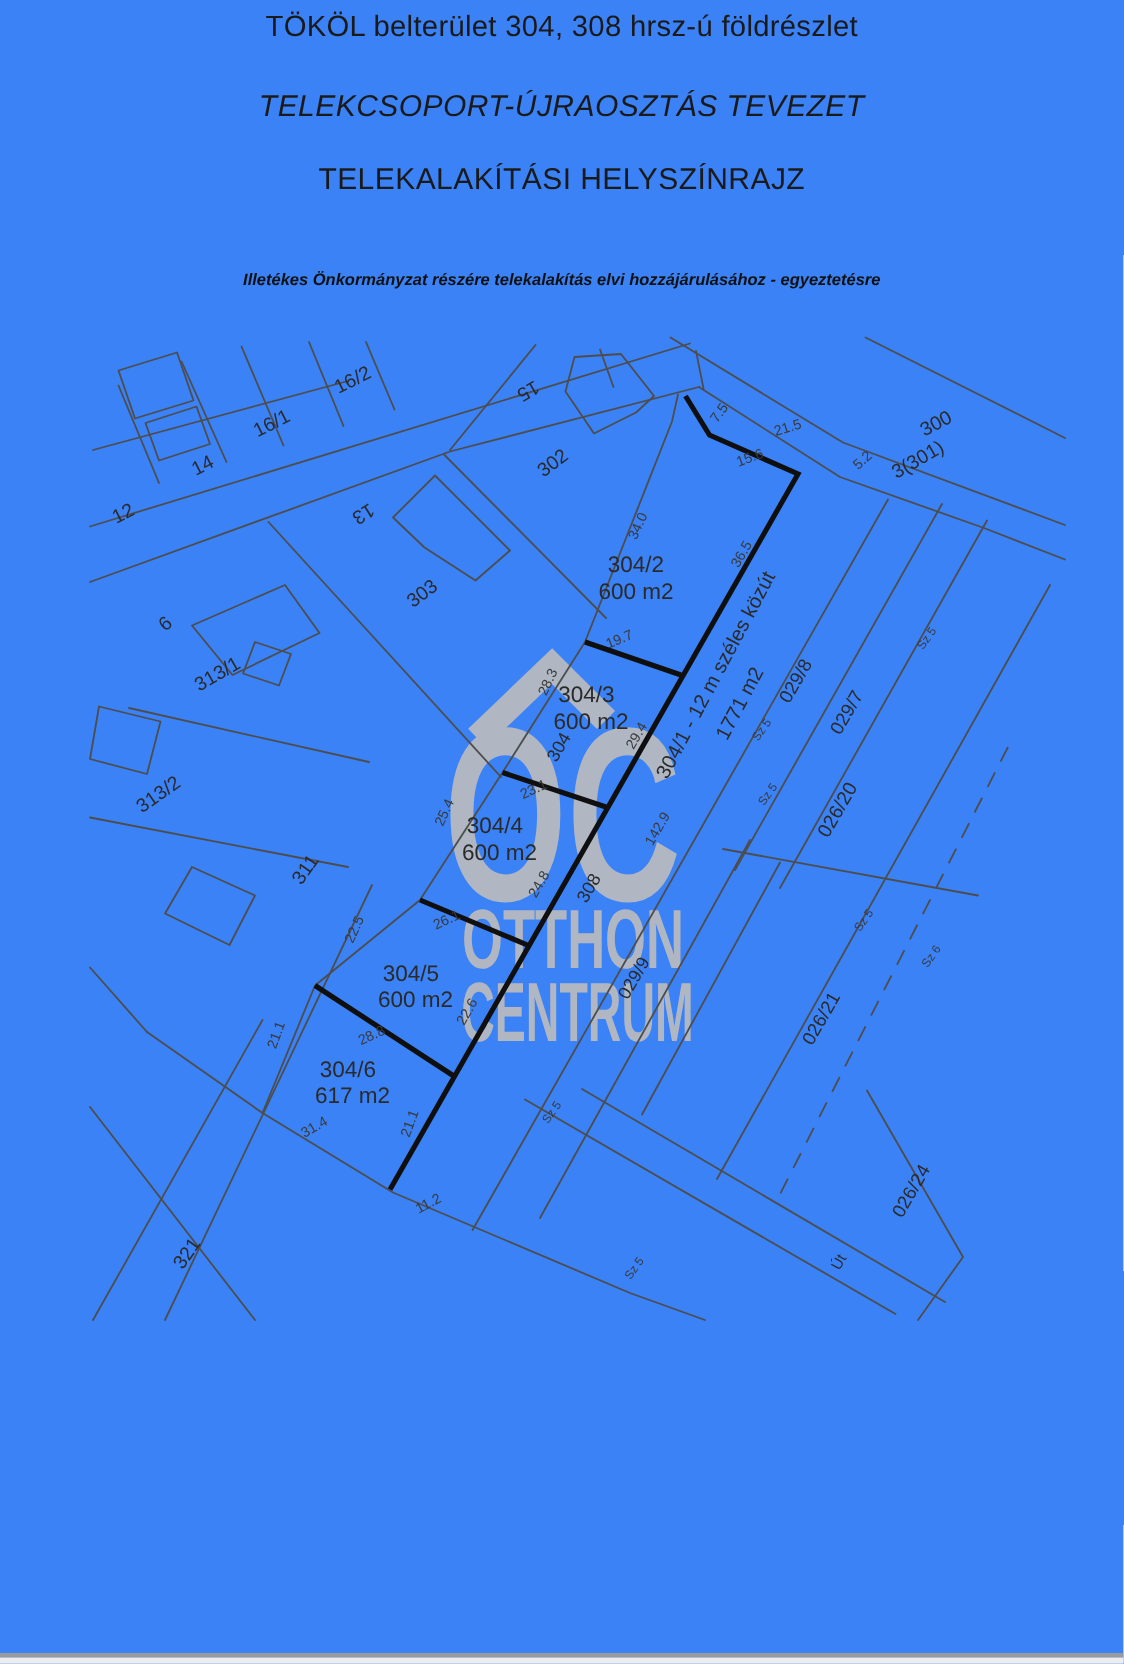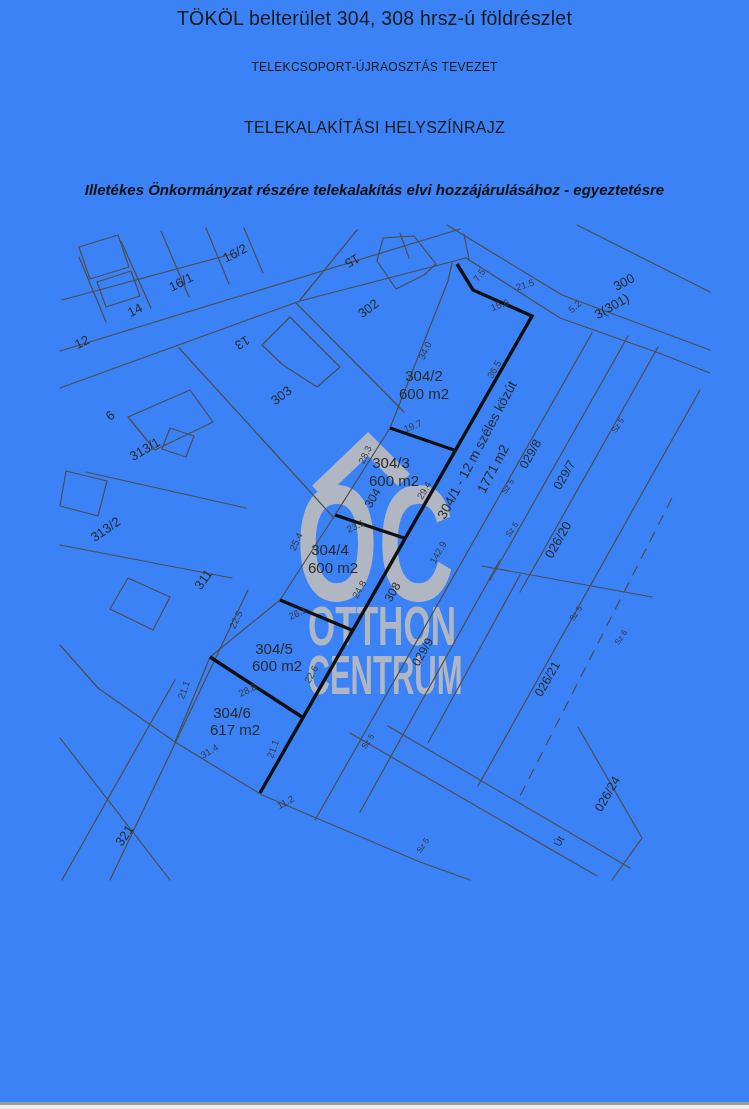--- a/index.html
+++ b/index.html
@@ -1,22 +1,22 @@
 <!DOCTYPE html>
 <html><head>
 <meta charset="utf-8">
 <style>
   html,body{margin:0;padding:0;background:#ffffff;}
   body{width:749px;height:1109px;position:relative;font-family:"Liberation Sans",sans-serif;overflow:hidden;}
   .page{position:absolute;inset:0;background:#3b82f6;}
   .titles{position:absolute;left:0;top:0;width:749px;text-align:center;color:#1a1a1a;}
   .t1{position:absolute;left:0;width:100%;top:7px;font-size:19.5px;letter-spacing:.2px;}
-  .t2{position:absolute;left:0;width:100%;top:60px;font-size:12px;letter-spacing:.3px;}
-  .t3{position:absolute;left:0;width:100%;top:119px;font-size:16px;letter-spacing:.3px;}
-  .sub{position:absolute;left:0;width:100%;top:181px;font-size:15px;font-weight:bold;font-style:italic;color:#111;}
+  .t2{position:absolute;left:0;width:100%;top:60px;font-size:20px;letter-spacing:.3px;font-style:italic;}
+  .t3{position:absolute;left:0;width:100%;top:109px;font-size:20px;letter-spacing:.3px;}
+  .sub{position:absolute;left:0;width:100%;top:181px;font-size:11px;font-weight:bold;font-style:italic;color:#111;}
   svg text{font-family:"Liberation Sans","DejaVu Sans",sans-serif;}
   .bottombar{position:absolute;left:0;top:1102px;width:749px;height:3px;background:#9a9a9a;}
   .bottompad{position:absolute;left:0;top:1105px;width:749px;height:4px;background:#ededed;}
 </style>
 </head>
 <body>
 
 <div class="page">
 
   <div class="titles">

